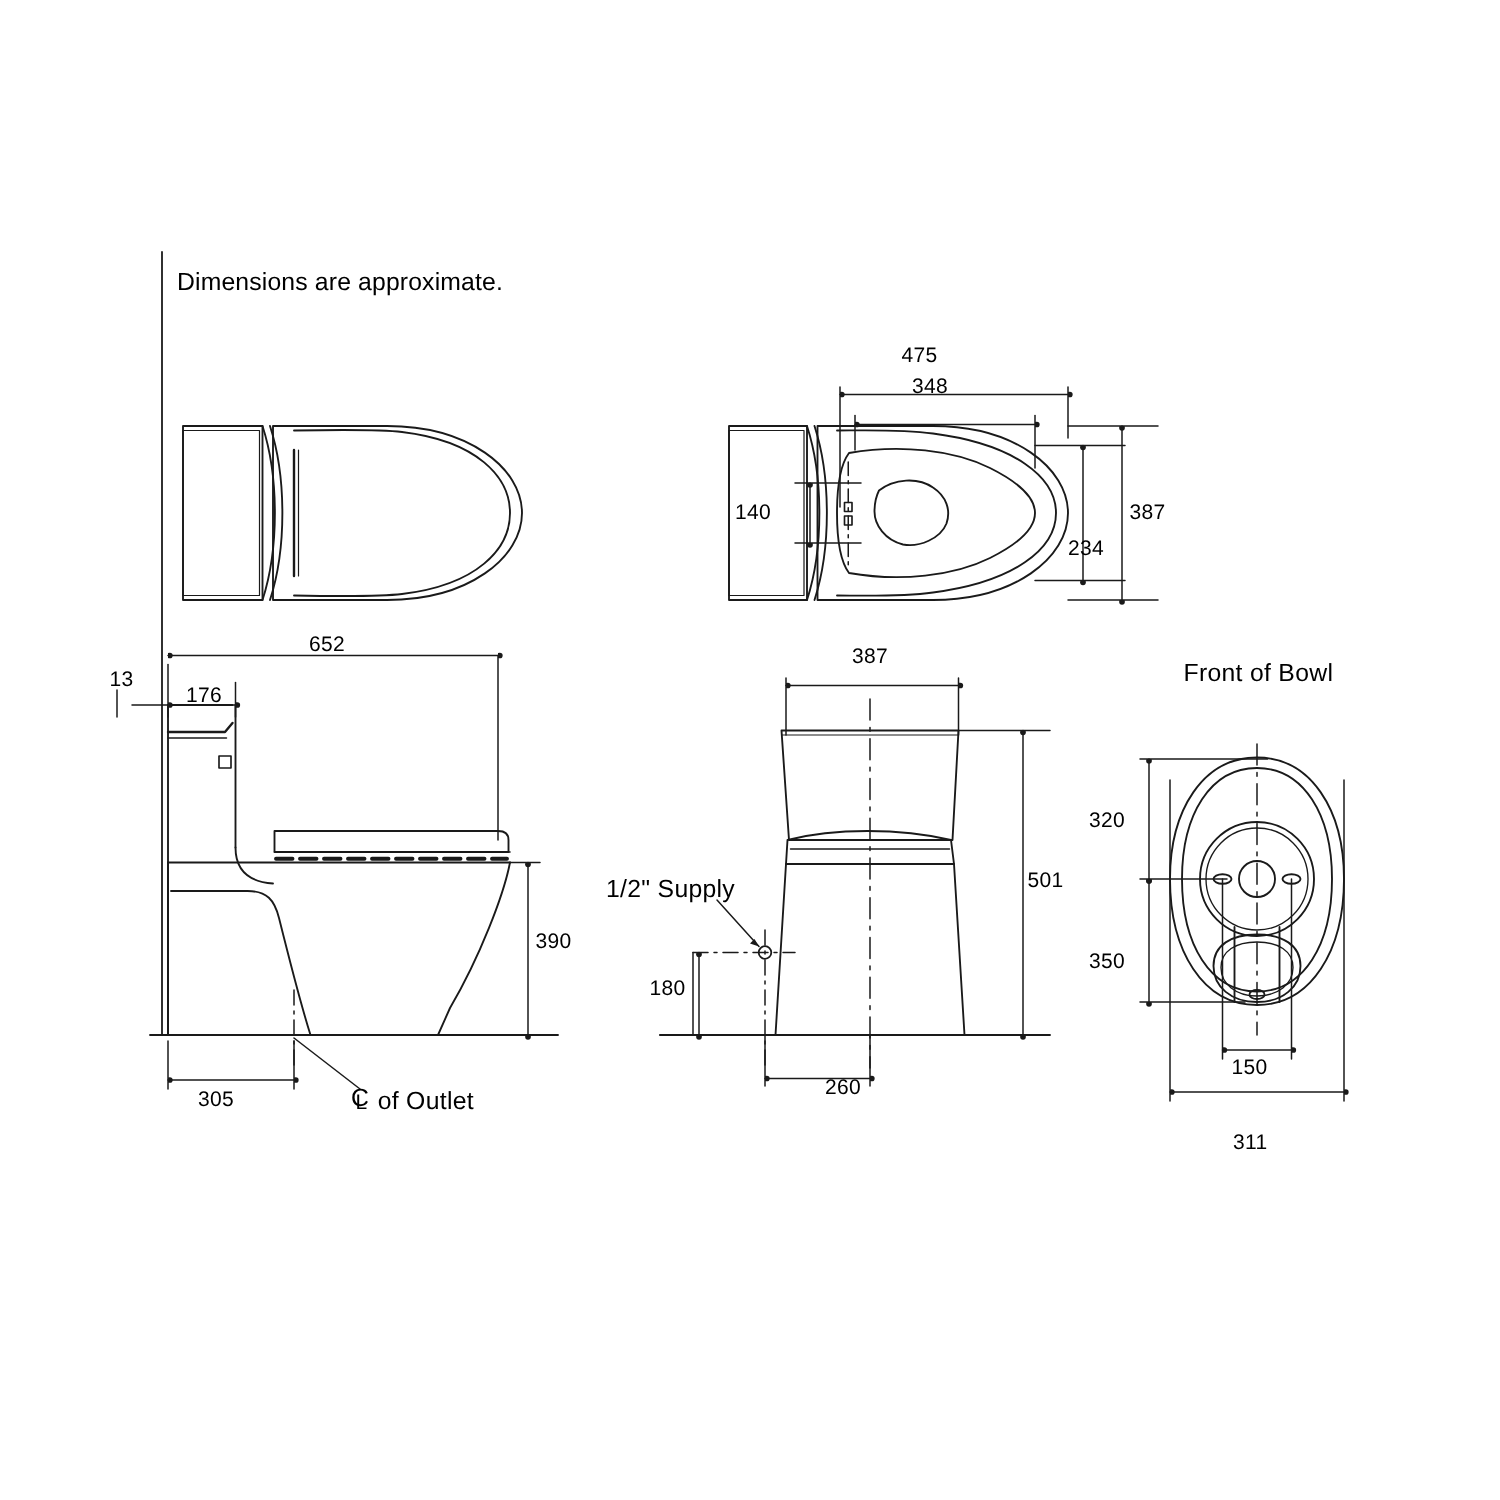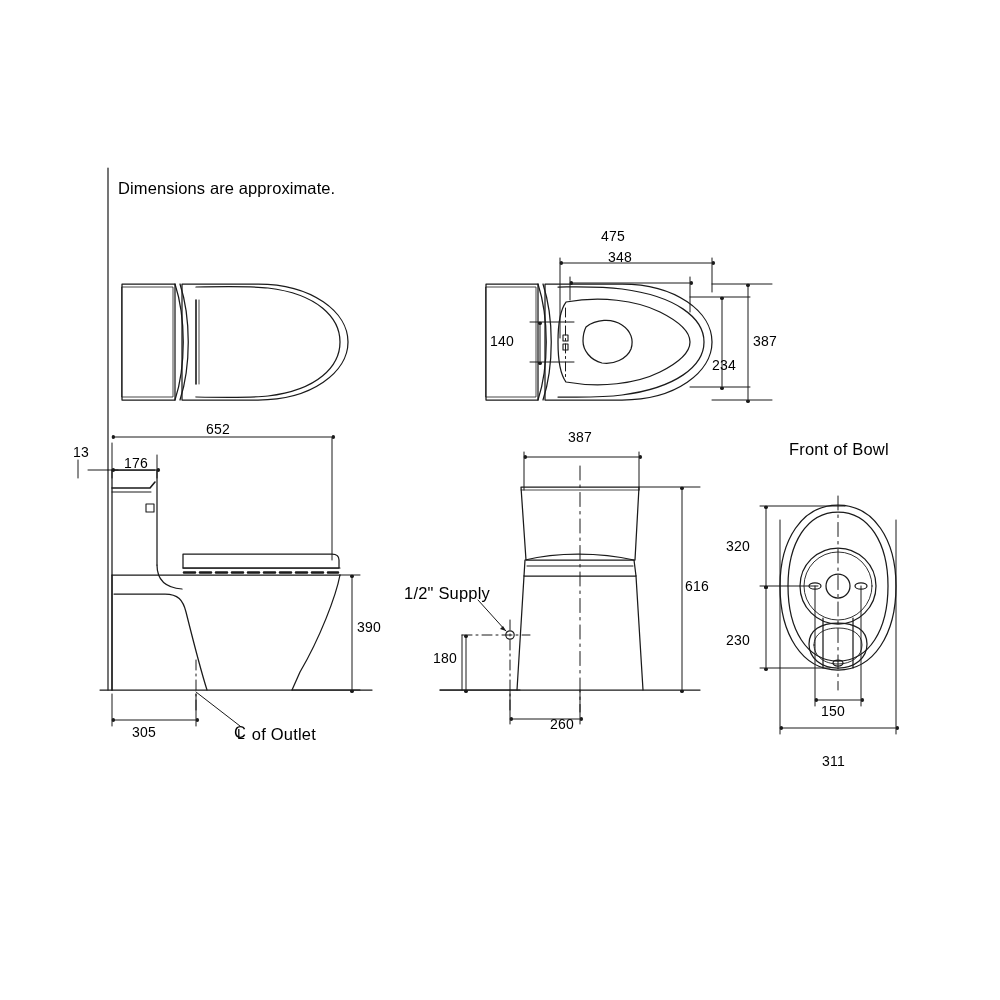--- a/index.html
+++ b/index.html
@@ -384,31 +384,31 @@
 
   <div class="cl-label" style="left:234px; top:723px;">
     <span class="cl-glyph">
       <span class="c">C</span>
       <span class="l">L</span>
     </span><span> of Outlet</span>
   </div>
 
   <div class="dim-text" style="left:568px; top:429px;">387</div>
 
-  <div class="dim-text" style="left:685px; top:578px;">616</div>
+  <div class="dim-text" style="left:685px; top:578px;">501</div>
 
   <div class="dim-text" style="left:433px; top:650px;">180</div>
 
   <div class="dim-text" style="left:550px; top:716px;">260</div>
 
   <div class="vlabel" style="left:404px; top:584px;">1/2" Supply</div>
 
   <div class="view-title" style="left:789px; top:440px;">Front of Bowl</div>
 
   <div class="dim-text" style="left:726px; top:538px;">320</div>
 
-  <div class="dim-text" style="left:726px; top:632px;">230</div>
+  <div class="dim-text" style="left:726px; top:632px;">350</div>
 
   <div class="dim-text" style="left:821px; top:703px;">150</div>
 
   <div class="dim-text" style="left:822px; top:753px;">311</div>
 
 </div>
 
 </body></html>

